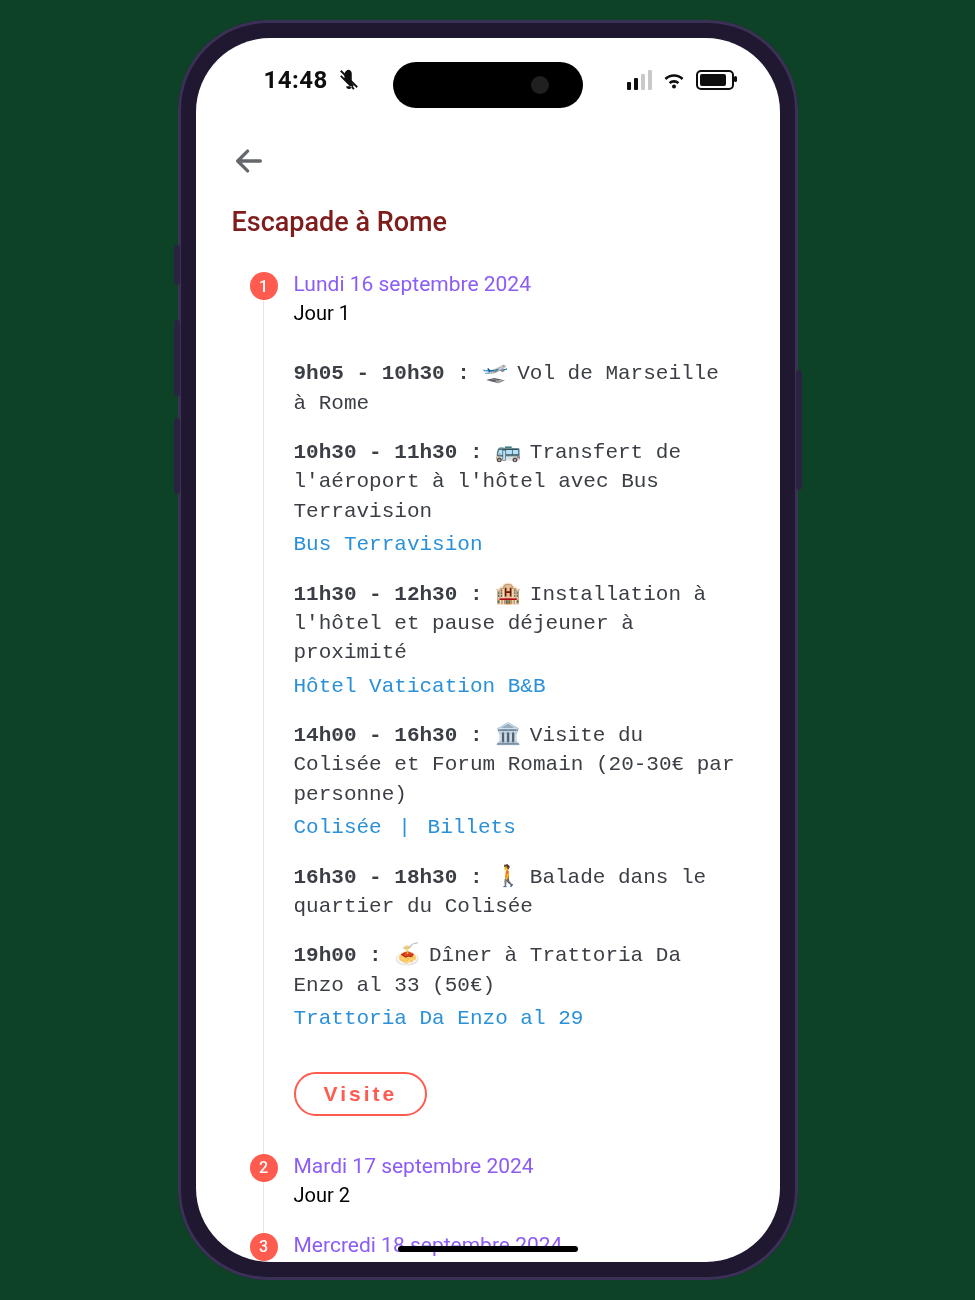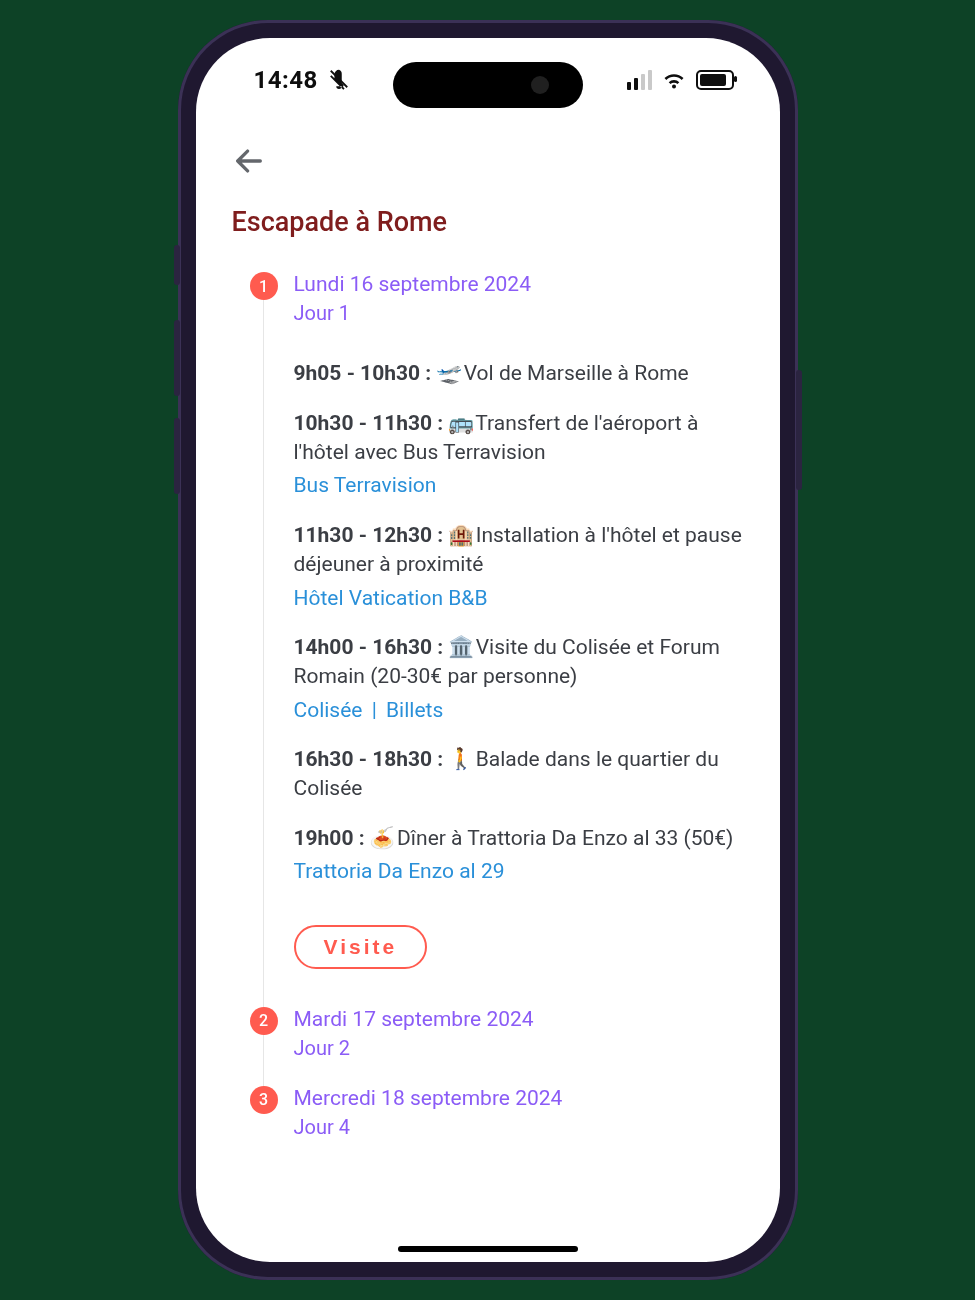--- a/index.html
+++ b/index.html
@@ -19,21 +19,21 @@
   .screen{
     width:100%;height:100%;background:#fff;border-radius:74px;
     position:relative;overflow:hidden;
   }
   .island{
     position:absolute;top:24px;left:50%;transform:translateX(-50%);
     width:190px;height:46px;background:#000;border-radius:30px;z-index:10;
   }
   .island::after{content:"";position:absolute;right:34px;top:14px;width:18px;height:18px;background:#202020;border-radius:50%;}
   
-  .status{position:absolute;top:28px;left:4px;right:0;height:40px;z-index:9;}
+  .status{position:absolute;top:28px;left:14px;right:0;height:40px;z-index:9;}
   .status .time{position:absolute;left:54px;top:0;font-size:24px;font-weight:700;color:#0e0e0e;letter-spacing:0.5px;}
   .status .time .mute-icon{vertical-align:middle;margin-left:4px;}
   .status .right{position:absolute;right:46px;top:4px;display:flex;align-items:center;gap:10px;}
   .sig{display:flex;align-items:flex-end;gap:3px;}
   .sig span{display:block;width:4px;background:#c9c9c9;border-radius:1px;}
   .sig span:nth-child(1){height:8px;}
   .sig span:nth-child(2){height:12px;}
   .sig span:nth-child(3){height:16px;}
   .sig span:nth-child(4){height:20px;}
   .sig.alt span:nth-child(1){background:#0e0e0e;}
@@ -45,23 +45,23 @@
   
   .content{position:absolute;left:0;right:0;top:98px;bottom:0;padding:0 36px 40px;box-sizing:border-box;overflow:hidden;}
   .back{margin-top:8px;color:#64676c;line-height:0;}
   .back svg{display:block;}
   h1.title{font-size:27px;font-weight:500;color:#7f1d1d;margin:28px 0 34px;}
   .timeline{margin-left:18px;}
   .day{position:relative;padding-left:44px;padding-bottom:26px;}
   .day .line{position:absolute;left:13px;top:28px;bottom:-4px;width:1.5px;background:#e6e6e6;}
   .day .num{position:absolute;left:0;top:0;width:28px;height:28px;border-radius:50%;background:#ff5b4f;color:#fff;font-size:16px;font-weight:500;display:flex;align-items:center;justify-content:center;}
   .day .date{font-size:21px;color:#8b5cf6;line-height:1.2;}
-  .day .sub{font-size:20px;color:#8b5cf6;margin-top:4px;}
+  .day .sub{font-size:20px;color:#000000;margin-top:4px;}
   .events{margin-top:34px;}
-  .event{margin-bottom:20px;font-size:21px;color:#3b3e44;line-height:1.4;}
+  .event{margin-bottom:20px;font-size:21px;color:#3b3e44;line-height:1.4;font-family:Liberation Mono, monospace;}
   .event .time-label{font-weight:700;}
   .event .links{margin-top:4px;}
   .event .links a,.event .links span.sep{color:#2a90d9;font-size:21px;}
   .event .links a{text-decoration:none;}
   .event .links span.sep{color:#2a90d9;margin:0 4px;}
   .next-btn{
     display:inline-block;margin-top:18px;margin-bottom:12px;
     border:2px solid #ff5b4f;color:#ff5b4f;background:none;
     font-size:21px;font-weight:600;letter-spacing:3px;
     padding:8px 28px;border-radius:28px;cursor:pointer;

